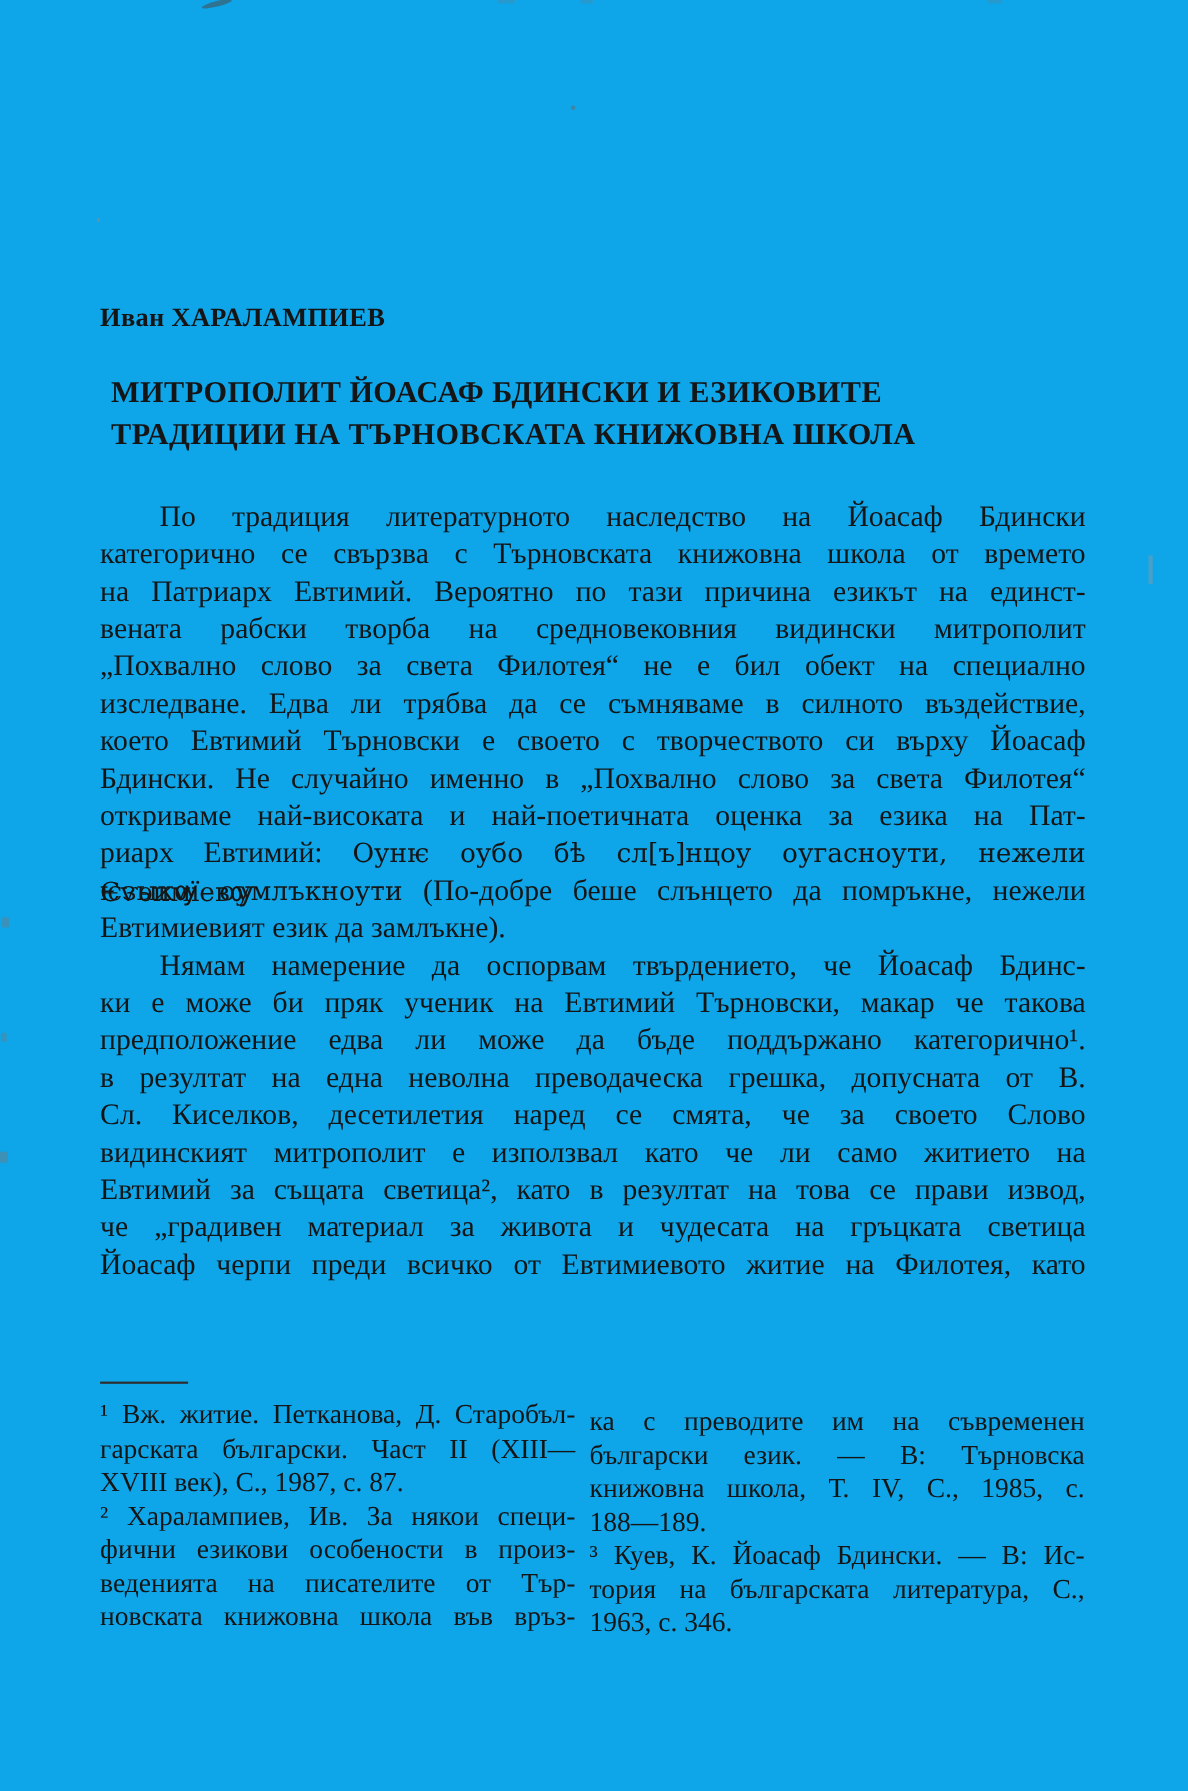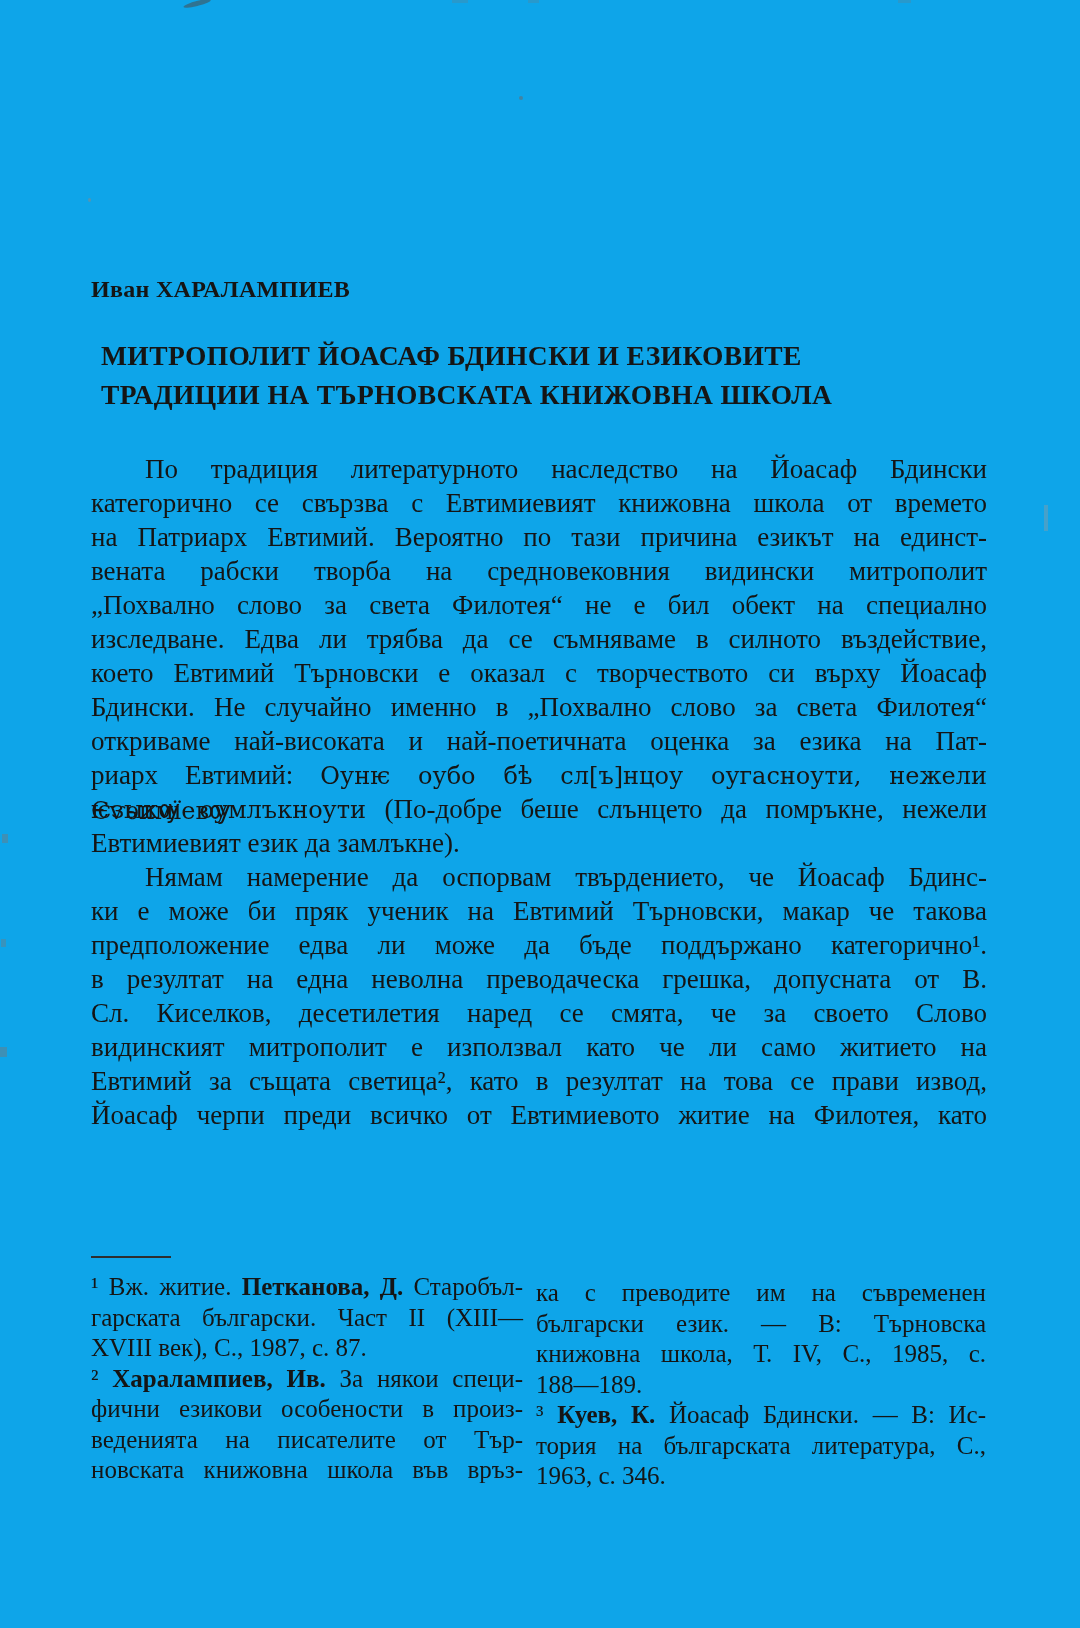--- a/index.html
+++ b/index.html
@@ -41,21 +41,21 @@
     width:80px; height:2px; background:#2e2e2e;
   }
   .fncol { position:absolute; font-size:25px; }
   .fncol-left  { left:91px;  top:1272px; width:432px; }
   .fncol-right { left:536px; top:1278px; width:450px; }
   .fline {
     height:30.5px; line-height:30.5px;
     text-align:justify; text-align-last:justify;
   }
   .fline.short { text-align-last:auto; }
-  .fline b { font-weight:bold; }
+  .fline b { font-weight:normal; }
 
   
   .art { position:absolute; background:#777; opacity:0.55; }
   .art-top1 { left:183px; top:1px;  width:28px; height:5px; border-radius:60% 40% 50% 50%; transform:rotate(-14deg); background:#4a4a4a; }
   .art-top2 { left:452px; top:0;    width:16px; height:3px; opacity:0.25; }
   .art-top3 { left:528px; top:0;    width:11px; height:3px; opacity:0.25; }
   .art-top4 { left:898px; top:0;    width:13px; height:3px; opacity:0.25; }
   .art-dot1 { left:519px; top:96px; width:4px;  height:4px; border-radius:50%; background:#6a6a6a; }
   .art-dot2 { left:88px;  top:198px;width:3px;  height:4px; border-radius:50%; background:#8a8a8a; }
   .art-rdash{ left:1044px;top:505px;width:4px;  height:26px; opacity:0.4; background:#9a9a9a; }
@@ -81,45 +81,46 @@
 
   <div class="author">Иван ХАРАЛАМПИЕВ</div>
 
   <div class="title">
     <div>МИТРОПОЛИТ ЙОАСАФ БДИНСКИ И ЕЗИКОВИТЕ</div>
     <div>ТРАДИЦИИ НА ТЪРНОВСКАТА КНИЖОВНА ШКОЛА</div>
   </div>
 
   <div class="bodytext">
     <div class="line indent">По традиция литературното наследство на Йоасаф Бдински</div>
-    <div class="line">категорично се свързва с Евтимиевият книжовна школа от времето</div>
+    <div class="line">категорично се свързва с Търновската книжовна школа от времето</div>
     <div class="line">на Патриарх Евтимий. Вероятно по тази причина езикът на единст-</div>
     <div class="line">вената рабски творба на средновековния видински митрополит</div>
     <div class="line">„Похвално слово за света Филотея“ не е бил обект на специално</div>
     <div class="line">изследване. Едва ли трябва да се съмняваме в силното въздействие,</div>
-    <div class="line">което Евтимий Търновски е оказал с творчеството си върху Йоасаф</div>
+    <div class="line">което Евтимий Търновски е своето с творчеството си върху Йоасаф</div>
     <div class="line">Бдински. Не случайно именно в „Похвално слово за света Филотея“</div>
     <div class="line">откриваме най-високата и най-поетичната оценка за езика на Пат-</div>
     <div class="line">
       <span>риарх Евтимий:</span>
       <span class="ocs">Оунѥ оубо бѣ сл[ъ]нцоу оугасноути, нежели Єѵѳимїевѹ</span>
     </div>
     <div class="line">
       <span class="ocs">ѥзыкѹ оумлъкноути</span>
       <span>(По-добре беше слънцето да помръкне, нежели</span>
     </div>
     <div class="line short">Евтимиевият език да замлъкне).</div>
 
     <div class="line indent">Нямам намерение да оспорвам твърдението, че Йоасаф Бдинс-</div>
     <div class="line">ки е може би пряк ученик на Евтимий Търновски, макар че такова</div>
     <div class="line">предположение едва ли може да бъде поддържано категорично¹.</div>
     <div class="line">в резултат на една неволна преводаческа грешка, допусната от В.</div>
     <div class="line">Сл. Киселков, десетилетия наред се смята, че за своето Слово</div>
     <div class="line">видинският митрополит е използвал като че ли само житието на</div>
     <div class="line">Евтимий за същата светица², като в резултат на това се прави извод,</div>
+    <div class="line">че „градивен материал за живота и чудесата на гръцката светица</div>
     <div class="line">Йоасаф черпи преди всичко от Евтимиевото житие на Филотея, като</div>
   </div>
 
   <div class="fnrule"></div>
 
   <div class="fncol fncol-left">
     <div class="fline">
       <span>¹ Вж. житие.</span>
       <b>Петканова, Д.</b>
       <span>Старобъл-</span>

